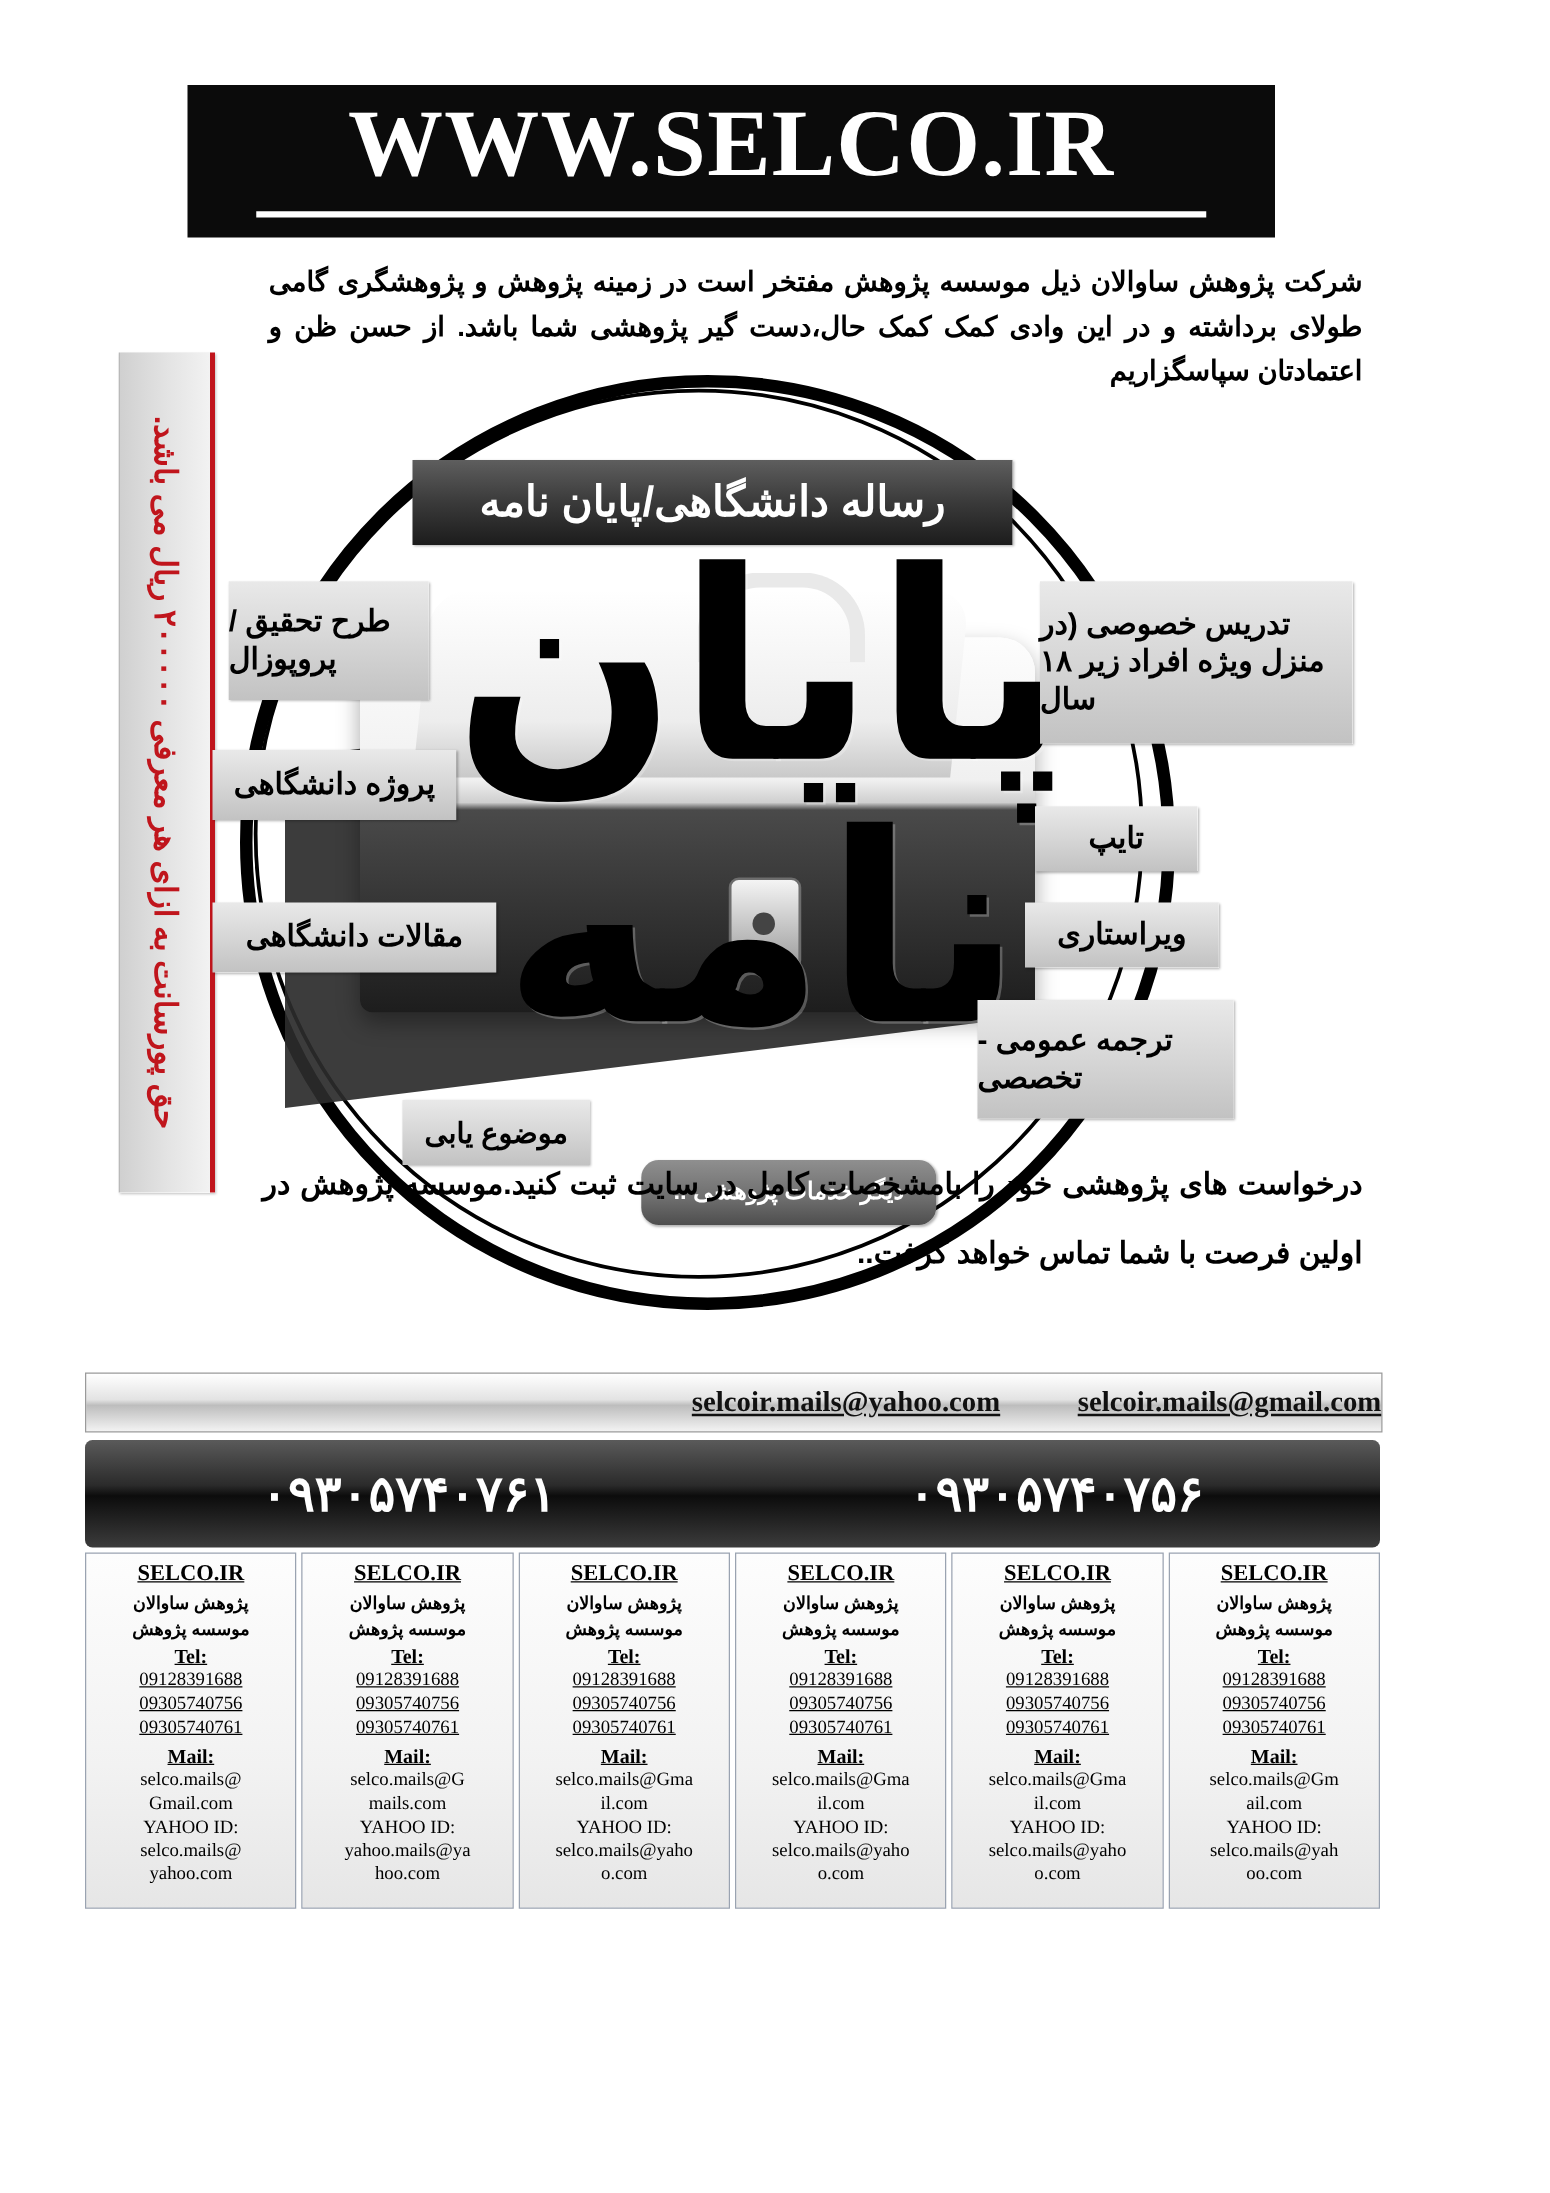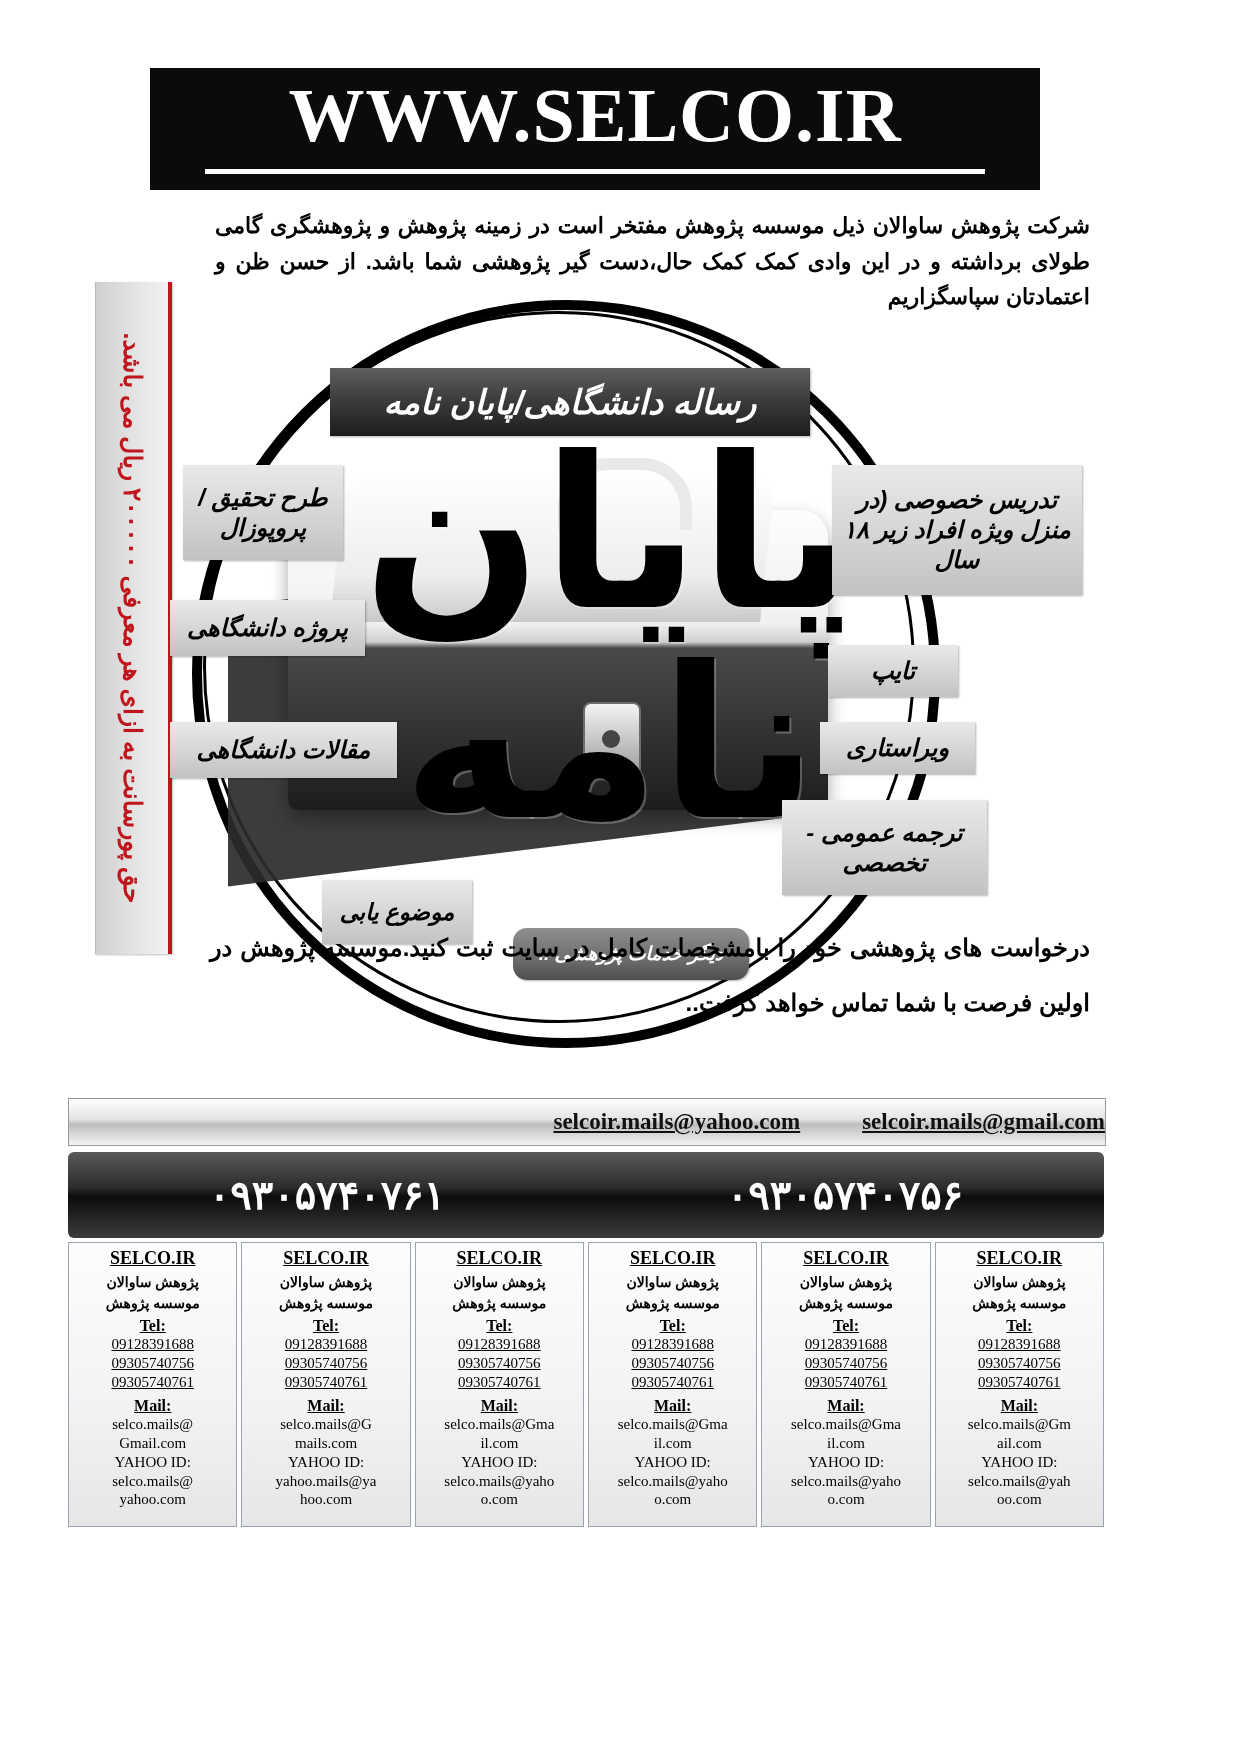--- a/index.html
+++ b/index.html
@@ -16,21 +16,20 @@
   }
 
   
   .header-band {
     position: absolute;
     left: 150px;
     top: 68px;
     width: 870px;
     height: 122px;
     background: #0b0b0b;
-    padding-left: 20px;
   }
   .header-band .url {
     position: absolute;
     left: 0;
     right: 0;
     top: 8px;
     text-align: center;
     color: #ffffff;
     font-family: "Liberation Serif", serif;
     font-weight: bold;
@@ -181,36 +180,35 @@
 
   
   .plate {
     position: absolute;
     background: linear-gradient(180deg,#e9e9e9 0%, #d6d6d6 50%, #c2c2c2 100%);
     color: #000;
     font-weight: bold;
     display: flex;
     align-items: center;
     justify-content: center;
-    text-align: center;
+    text-align: left;
     direction: rtl;
     box-shadow: 1px 1px 2px rgba(0,0,0,.3);
     line-height: 1.25;
-    font-style: italic;
   }
   .plate.dark {
     background: linear-gradient(180deg,#5e5e5e 0%, #3a3a3a 50%, #1c1c1c 100%);
     color: #fff;
   }
 
   .plate-title { left: 330px; top: 368px; width: 480px; height: 68px; font-size: 34px; }
   .plate-proposal { left: 183px; top: 465px; width: 160px; height: 95px; font-size: 24px; }
   .plate-project { left: 170px; top: 600px; width: 195px; height: 56px; font-size: 24px; }
   .plate-articles { left: 170px; top: 702px; width: 227px; height: 56px; font-size: 24px; margin-top: 20px; }
-  .plate-subject { left: 322px; top: 880px; width: 150px; height: 64px; font-size: 23px; }
+  .plate-subject { left: 322px; top: 880px; width: 150px; height: 52px; font-size: 23px; }
   .plate-other { left: 478px; top: 928px; width: 236px; height: 52px; font-size: 19px; border-radius: 14px;
                  background: linear-gradient(180deg,#8f8f8f 0%, #6d6d6d 60%, #4e4e4e 100%); color:#fff;margin-left:35px; }
   .plate-private { left: 800px; top: 465px; width: 250px; height: 130px; font-size: 24px; margin-left: 32px; }
   .plate-typing { left: 828px; top: 645px; width: 130px; height: 52px; font-size: 24px; }
   .plate-editing { left: 820px; top: 722px; width: 155px; height: 52px; font-size: 24px; }
   .plate-translate { left: 782px; top: 800px; width: 205px; height: 95px; font-size: 24px; }
 
   
   .closing {
     position: absolute;

